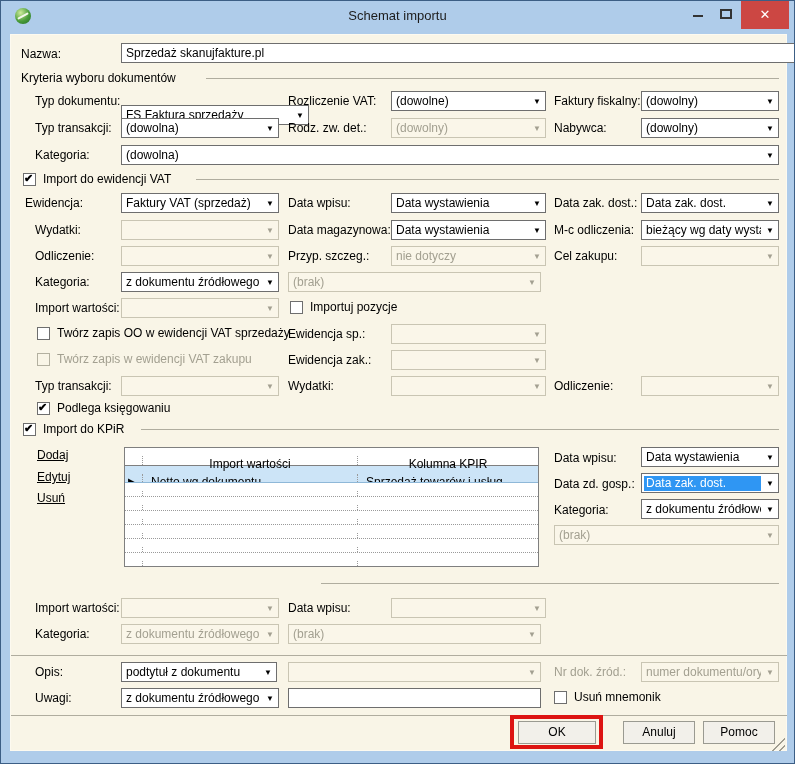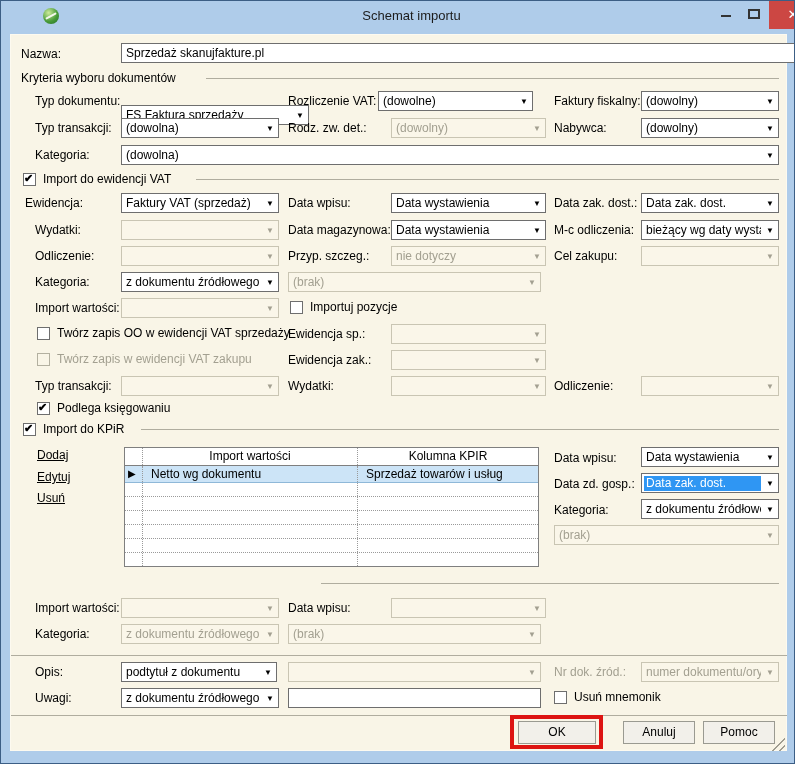--- a/index.html
+++ b/index.html
@@ -1,19 +1,19 @@
 <!DOCTYPE html>
 <html><head>
 <meta charset="utf-8">
 <style>
   html,body{margin:0;padding:0;background:#ffffff;}
   .window{position:relative;width:795px;height:764px;background:#afccea;border:1px solid #3c5e85;
           box-sizing:border-box;font-family:"Liberation Sans",sans-serif;font-size:12px;color:#000;overflow:hidden;}
   
-  .titlebar{position:absolute;left:0;top:0;right:0;height:30px;margin-left:28px;}
+  .titlebar{position:absolute;left:0;top:0;right:0;height:30px;}
   .appicon{position:absolute;left:14px;top:7px;width:16px;height:16px;border-radius:50%;
            background:radial-gradient(circle at 35% 30%, #cdeb9a, #4a9c3a 55%, #1f6e22);}
   .appicon::after{content:"";position:absolute;left:2px;top:7px;width:12px;height:2px;background:#f3f7ea;
            transform:rotate(-28deg);border-radius:1px;}
   .title{position:absolute;left:0;right:0;top:7px;text-align:center;font-size:13px;color:#1c1c1c;}
   .tbtn{position:absolute;top:0;height:28px;cursor:default;}
   .tbtn.min{left:684px;width:26px;}
   .minglyph{position:absolute;left:8px;top:14px;width:10px;height:2px;background:#333;}
   .tbtn.max{left:712px;width:26px;}
   .maxglyph{position:absolute;left:7px;top:8px;width:12px;height:10px;border:2px solid #333;box-sizing:border-box;background:transparent;}
@@ -38,21 +38,21 @@
   .link{position:absolute;text-decoration:underline;cursor:pointer;line-height:14px;}
   
   .ktable{position:absolute;background:#fff;border:1px solid #7f7f7f;box-sizing:border-box;overflow:hidden;}
   .krow{display:flex;box-sizing:border-box;}
   .khead{height:18px;border-bottom:1px solid #7f7f7f;}
   .khead .kc{text-align:center;line-height:17px;}
   .ksel{height:17px;background:#cce4f7;border-bottom:1px solid #8fb8d8;}
   .ksel .kc{line-height:16px;padding-left:8px;white-space:nowrap;overflow:hidden;}
   .ksel .kc.m{padding-left:3px;font-size:10px;line-height:15px;}
   .kempty{height:14px;border-bottom:1px dotted #9a9a9a;}
-  .kc{box-sizing:border-box;}
+  .kc{box-sizing:border-box;margin-top:8px;}
   .kc.m{flex:0 0 18px;border-right:1px dotted #9a9a9a;}
   .kc.c1{flex:0 0 215px;border-right:1px dotted #9a9a9a;}
   .kc.c2{flex:1 1 auto;}
   
   .btn{position:absolute;background:#f2f0ea;border:1px solid #9a9a91;box-sizing:border-box;text-align:center;line-height:21px;cursor:pointer;}
   .annotation{position:absolute;border:4px solid #dd1412;box-sizing:border-box;background:transparent;pointer-events:none;}
   .grip{position:absolute;left:770px;top:736px;width:14px;height:14px;
         background:repeating-linear-gradient(135deg,#a09d90 0 1.5px,transparent 1.5px 5px);
         clip-path:polygon(100% 0,100% 100%,0 100%);}
 </style>
@@ -80,21 +80,21 @@
 
   <div class="lbl" style="left:20px;top:70px">Kryteria wyboru dokumentów</div>
   <div class="sline" style="left:205px;top:77px;width:573px"></div>
 
   <div class="lbl" style="left:34px;top:93px">Typ dokumentu:</div>
   <div class="combo" style="left:120px;top:104px;width:188px">
       <span class="cv">FS Faktura sprzedaży</span>
       <span class="arr">▼</span>
     </div>
   <div class="lbl" style="left:287px;top:93px">Rozliczenie VAT:</div>
-  <div class="combo" style="left:377px;top:90px;width:155px">
+  <div class="combo" style="left:390px;top:90px;width:155px">
       <span class="cv">(dowolne)</span>
       <span class="arr">▼</span>
     </div>
   <div class="lbl" style="left:553px;top:93px">Faktury fiskalny:</div>
   <div class="combo" style="left:640px;top:90px;width:138px">
       <span class="cv">(dowolny)</span>
       <span class="arr">▼</span>
     </div>
 
   <div class="lbl" style="left:34px;top:120px">Typ transakcji:</div>

